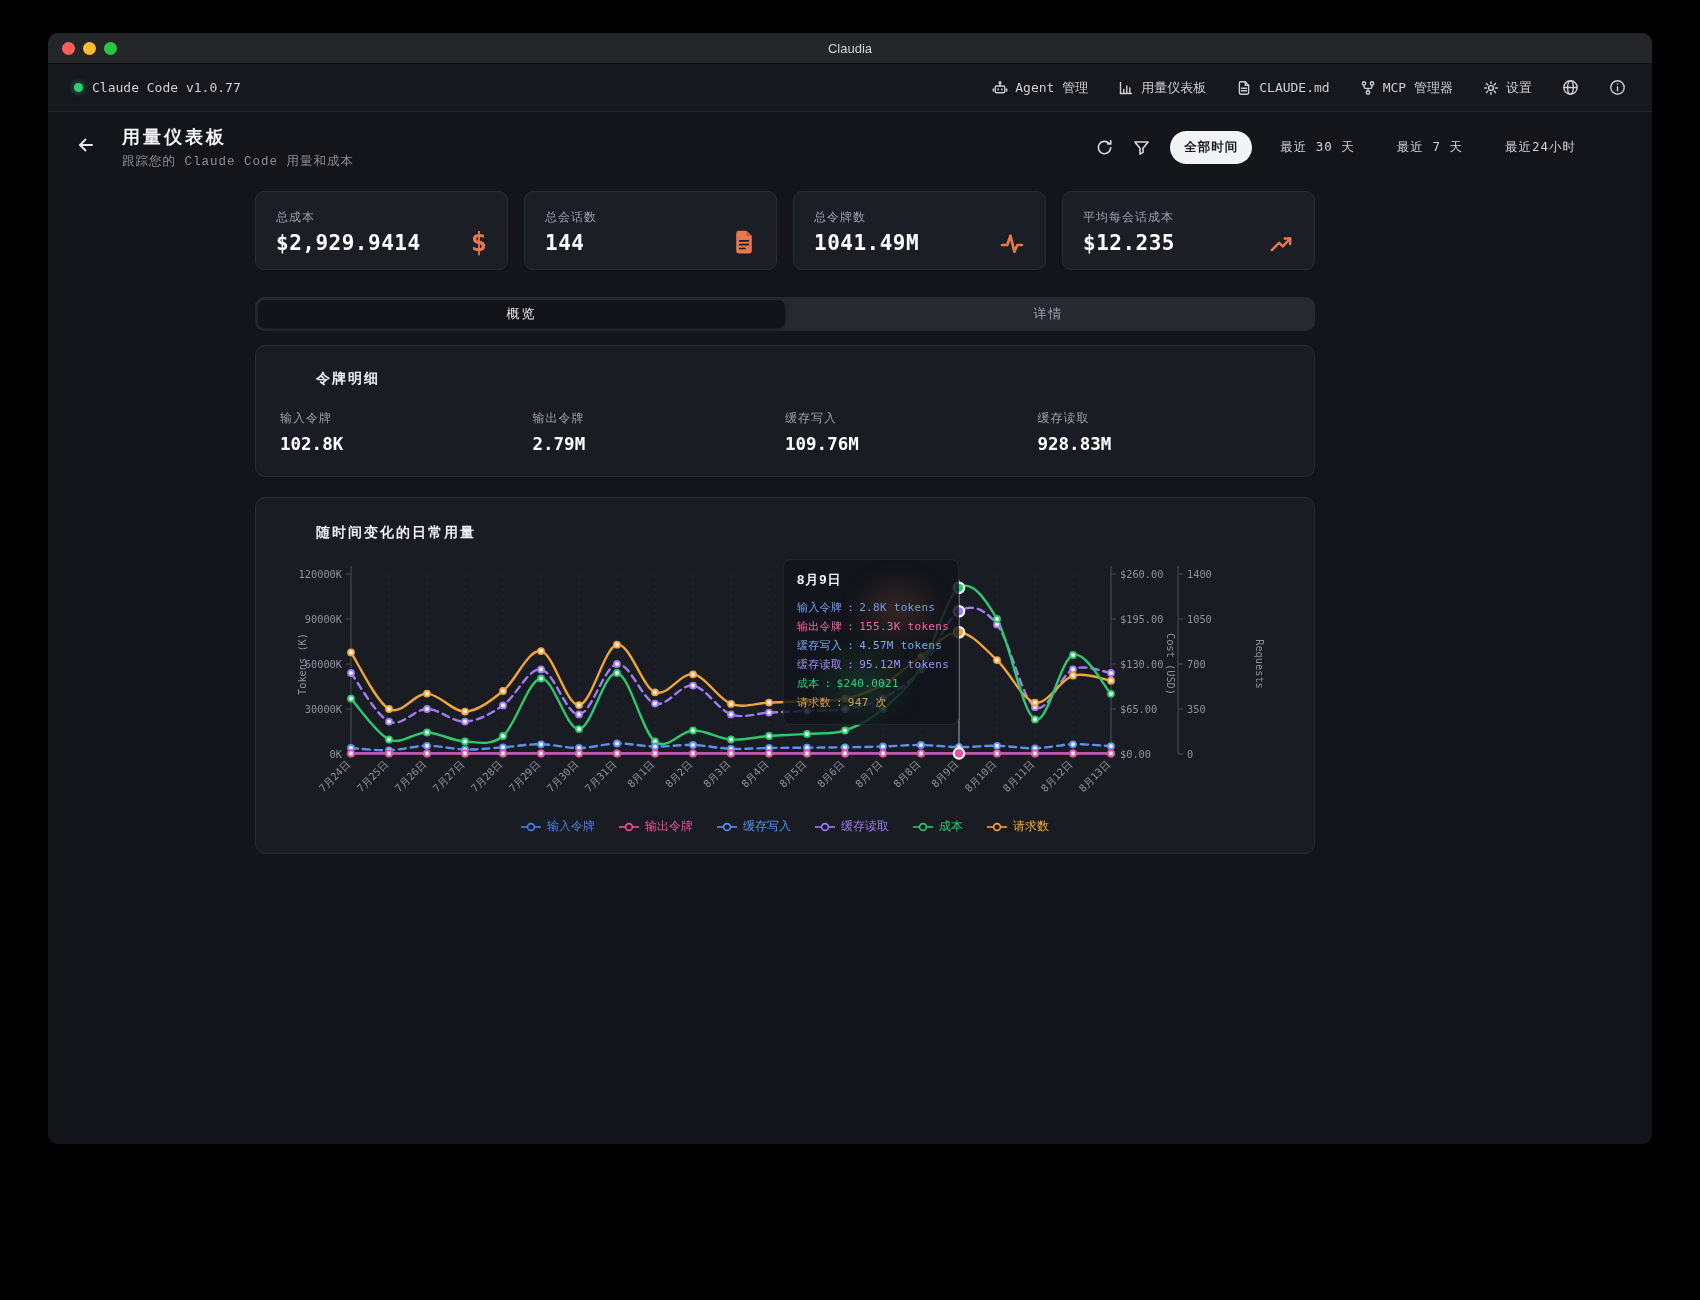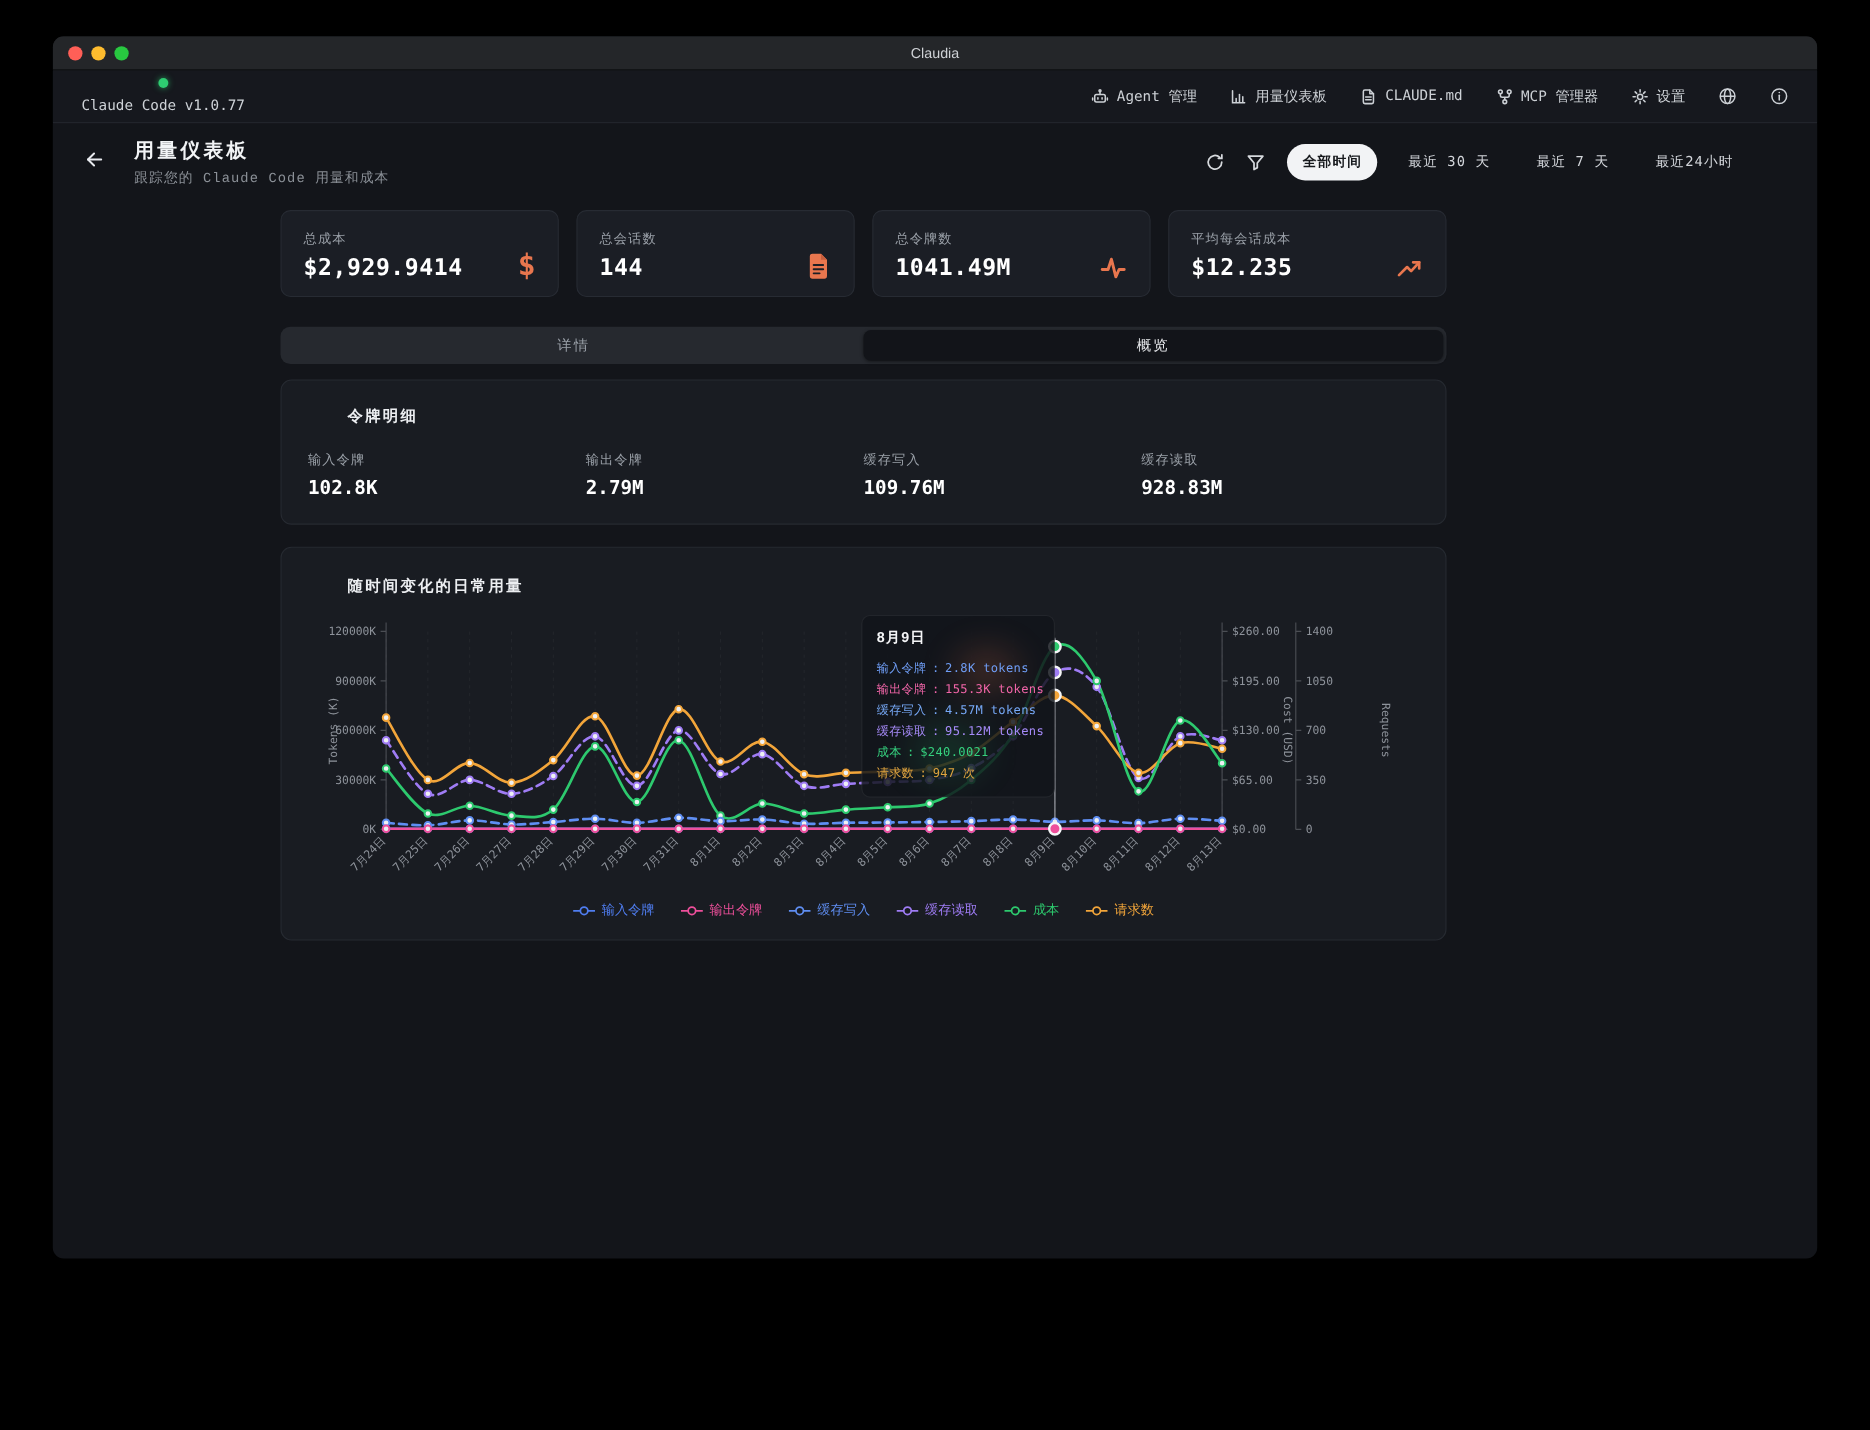--- a/index.html
+++ b/index.html
@@ -14,21 +14,21 @@
   .window{position:absolute;left:48px;top:33px;width:1604px;height:1111px;background:var(--winbg);
     border-radius:10px;overflow:hidden;box-shadow:0 25px 70px rgba(0,0,0,.8);}
   
   .titlebar{height:31px;background:#242629;display:flex;align-items:center;justify-content:center;position:relative;border-bottom:1px solid #0c0d0f;}
   .traffic{position:absolute;left:14px;top:9px;display:flex;gap:8px;}
   .tl{width:13px;height:13px;border-radius:50%;}
   .tl.red{background:#ff5f57;} .tl.yellow{background:#febc2e;} .tl.green{background:#28c840;}
   .win-title{font-size:13px;font-weight:normal;color:#cfd2d6;font-family:var(--sans);}
   
   .navbar{height:48px;background:#16181e;border-bottom:1px solid #23262d;display:flex;align-items:center;padding:0 26px;}
-  .nav-left{display:flex;align-items:center;gap:9px;flex-direction:column;}
+  .nav-left{display:flex;align-items:center;gap:9px;}
   .status-dot{width:9px;height:9px;border-radius:50%;background:#2ecc71;box-shadow:0 0 6px rgba(46,204,113,.7);}
   .nav-version{font-family:var(--mono);font-size:13px;color:#ced2d7;}
   .nav-right{margin-left:auto;display:flex;align-items:center;gap:30px;}
   .nav-item{display:flex;align-items:center;gap:7px;color:#ccd0d5;font-size:13px;font-family:var(--mono);cursor:pointer;}
   .nav-item svg, .icon-btn svg{display:block;}
   .icon-btn{color:#ccd0d5;cursor:pointer;display:flex;}
   
   .page-header{height:70px;display:flex;align-items:center;padding:0 62px 0 28px;}
   .back-btn{color:#e8eaee;margin-right:26px;cursor:pointer;display:flex;}
   .ph-title{font-size:18px;font-weight:bold;color:#f2f4f6;letter-spacing:3px;}
@@ -257,22 +257,22 @@
         <div class="stat-icon">
           <svg width="26" height="22" viewBox="0 0 18 18" fill="none" stroke="#e8764e" stroke-width="2" stroke-linecap="round" stroke-linejoin="round">
               <polyline points="1.5 14 7.5 8 10.5 11 16.5 4.5"></polyline>
               <polyline points="12 4.5 16.5 4.5 16.5 9"></polyline>
             </svg>
         </div>
       </div>
     </div>
 
     <div class="tabs">
+      <div class="tab active">概览</div>
       <div class="tab">详情</div>
-      <div class="tab active">概览</div>
     </div>
 
     <div class="panel token-panel">
       <div class="panel-title">令牌明细</div>
       <div class="token-grid">
         <div class="token-col">
           <div class="tk-label">输入令牌</div>
           <div class="tk-value">102.8K</div>
         </div>
         <div class="token-col">

